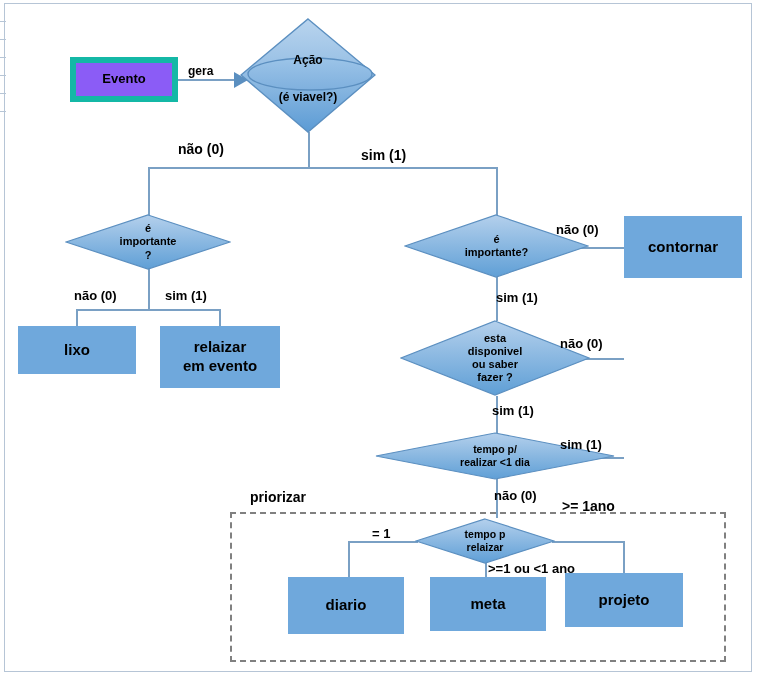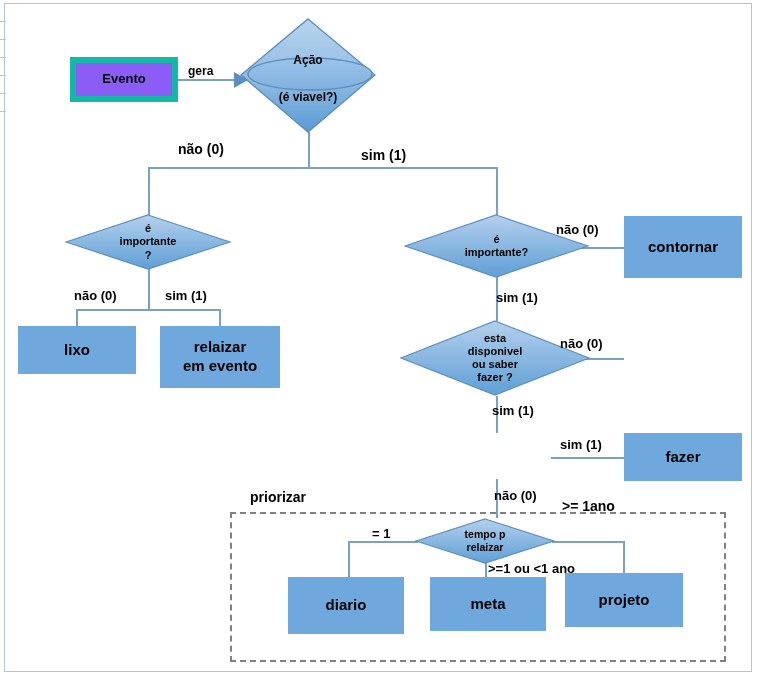--- a/index.html
+++ b/index.html
@@ -231,24 +231,36 @@
     </svg>
     <div class="dlabel" style="flex-direction:column; font-size:11px;">
       <span>esta</span>
       <span>disponivel</span>
       <span>ou saber</span>
       <span>fazer ?</span>
     </div>
   </div>
 
 
-
-  <div class="node rect" style="left:624px; top:433px; width:118px; height:48px; font-size:15px;">
-    <span>fazer</span>
-  </div>
+  <div class="diamond" style="left:375px; top:432px; width:240px; height:48px;">
+    <svg width="240" height="48" viewBox="0 0 240 48">
+      <defs>
+        <linearGradient id="g5" x1="0" y1="0" x2="0" y2="1">
+          <stop offset="0%" stop-color="#b4d0ec"></stop>
+          <stop offset="100%" stop-color="#5f9fd6"></stop>
+        </linearGradient>
+      </defs>
+      <polygon points="120,1 239,24 120,47 1,24" fill="url(#g5)" stroke="#5b8fc0" stroke-width="1.2"></polygon>
+    </svg>
+    <div class="dlabel" style="flex-direction:column; font-size:10.5px;">
+      <span>tempo p/</span>
+      <span>realizar &lt;1 dia</span>
+    </div>
+  </div>
+
 
   <div class="diamond" style="left:415px; top:518px; width:140px; height:46px;">
     <svg width="140" height="46" viewBox="0 0 140 46">
       <defs>
         <linearGradient id="g6" x1="0" y1="0" x2="0" y2="1">
           <stop offset="0%" stop-color="#b4d0ec"></stop>
           <stop offset="100%" stop-color="#5f9fd6"></stop>
         </linearGradient>
       </defs>
       <polygon points="70,1 139,23 70,45 1,23" fill="url(#g6)" stroke="#5b8fc0" stroke-width="1.2"></polygon>

